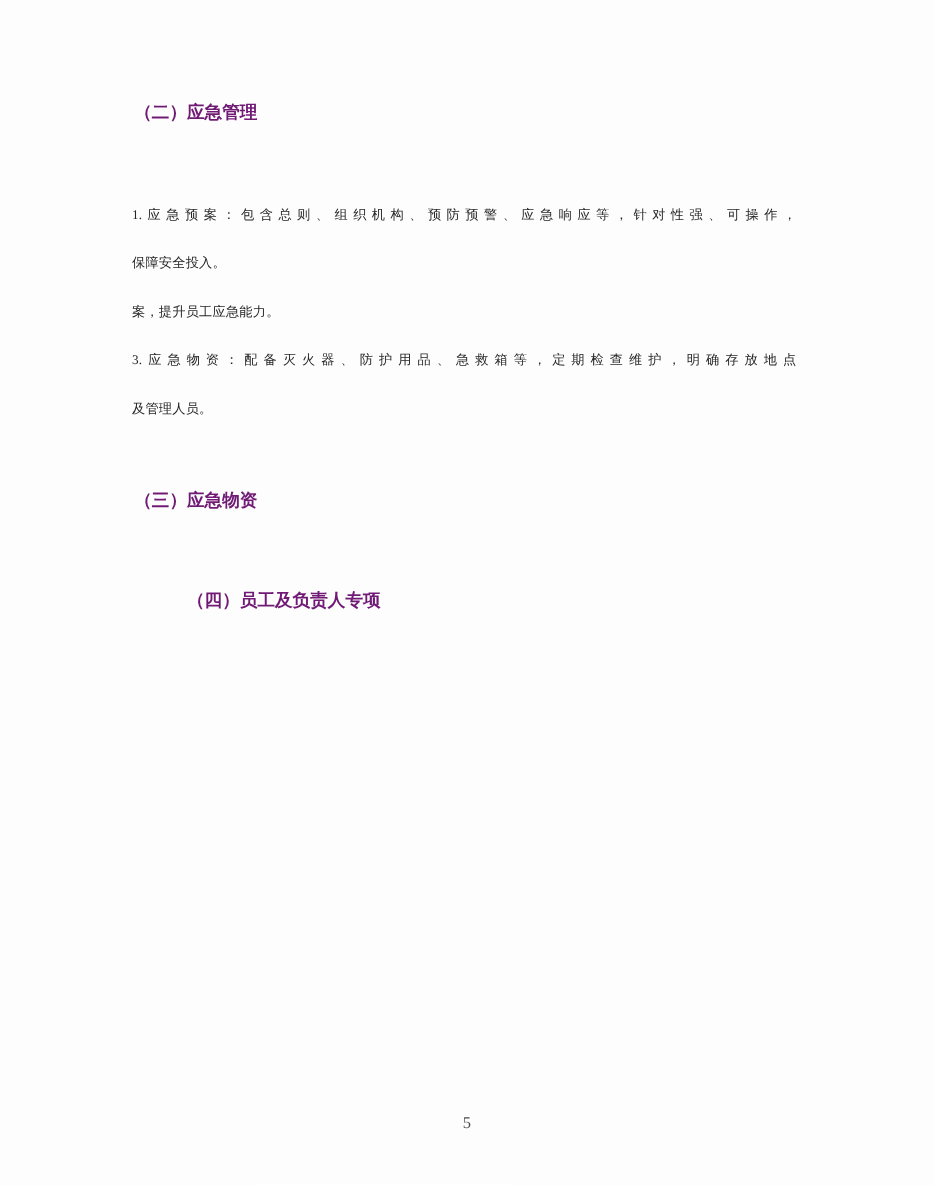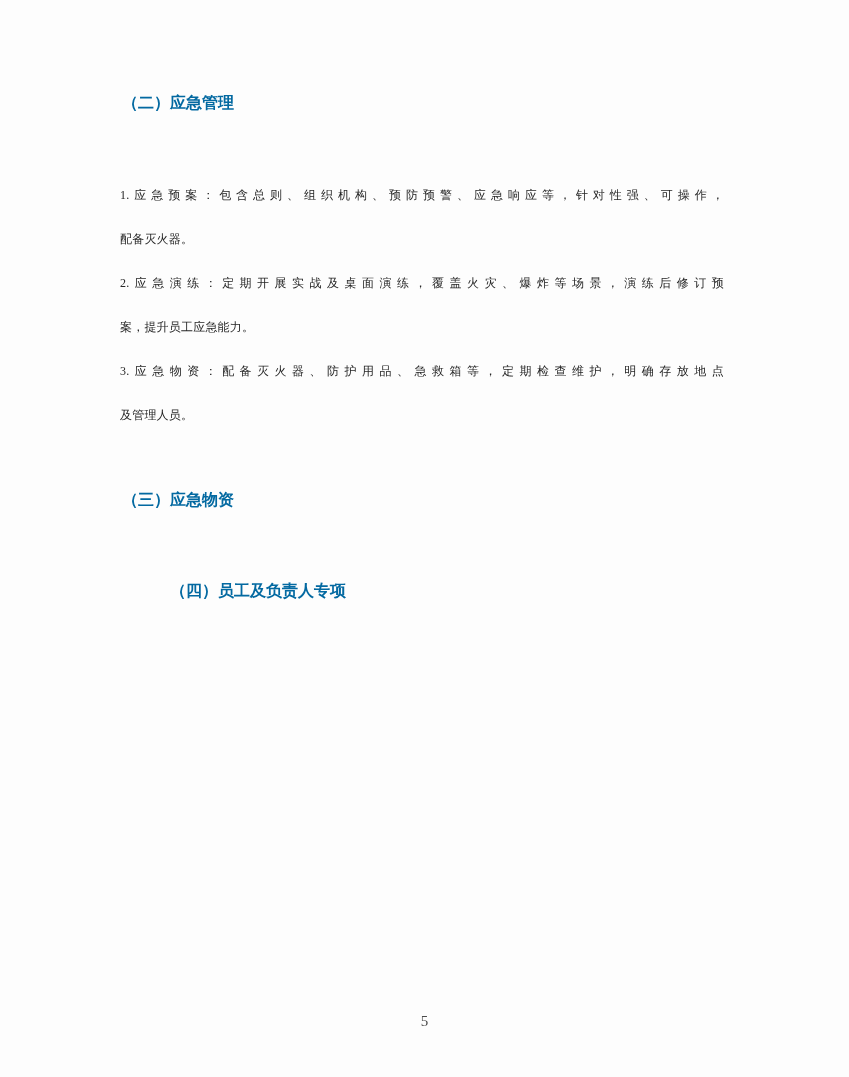--- a/index.html
+++ b/index.html
@@ -22,21 +22,21 @@
     top: 0;
     width: 604px;
   }
   .sec-heading {
     margin: 0;
     padding: 0 0 0 2px;
     font-size: 16px;
     font-weight: bold;
     line-height: 44px;
     height: 44px;
-    color: #0369a1;
+    color: #701a75;
     white-space: nowrap;
   }
   .sec-body {
     margin: 0;
     padding: 0;
   }
   .para {
     margin: 0;
     padding: 0;
   }
@@ -71,24 +71,23 @@
 </head>
 <body>
 
 <div class="page">
   <div class="content">
 
     <h2 class="sec-heading mt-h1">（二）应急管理</h2>
     <div class="sec-body mt-b1">
       <div class="para">
         <div class="line just">1.应急预案：包含总则、组织机构、预防预警、应急响应等，针对性强、可操作，</div>
-        <div class="line">配备灭火器。</div>
+        <div class="line">保障安全投入。</div>
       </div>
       <div class="para">
-        <div class="line just">2.应急演练：定期开展实战及桌面演练，覆盖火灾、爆炸等场景，演练后修订预</div>
         <div class="line">案，提升员工应急能力。</div>
       </div>
       <div class="para">
         <div class="line just">3.应急物资：配备灭火器、防护用品、急救箱等，定期检查维护，明确存放地点</div>
         <div class="line">及管理人员。</div>
       </div>
     </div>
 
     <h2 class="sec-heading mt-h2">（三）应急物资</h2>
     <div class="sec-body mt-b2">

